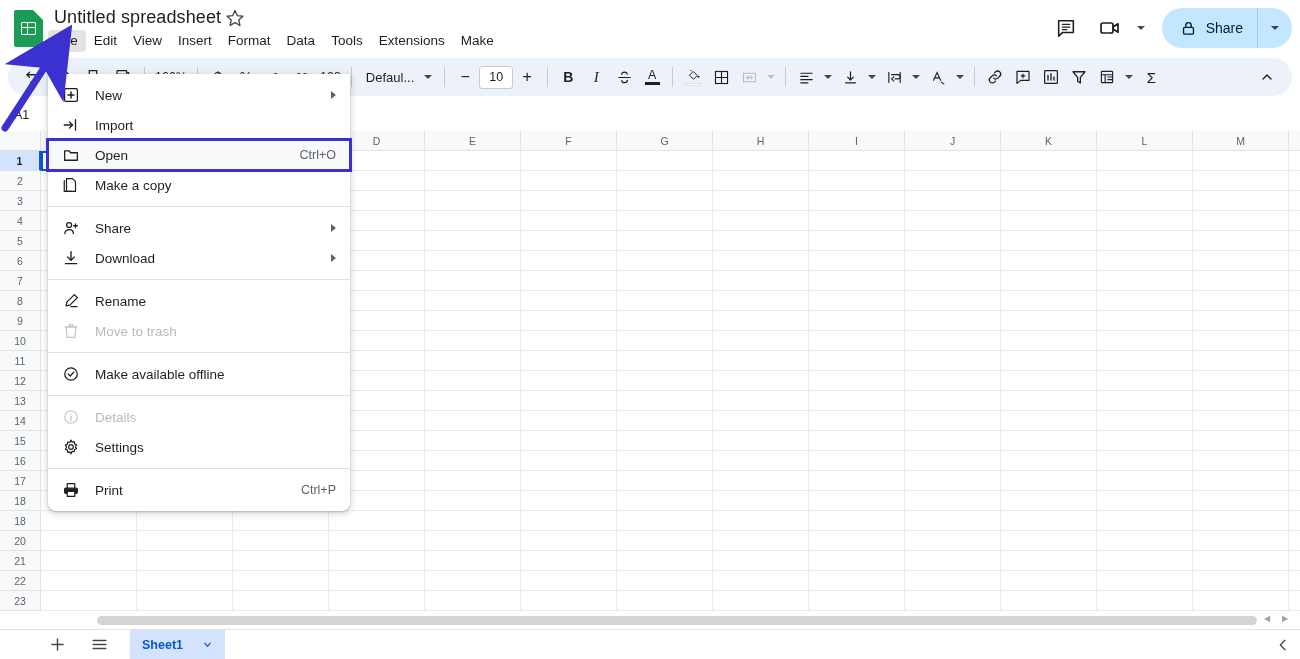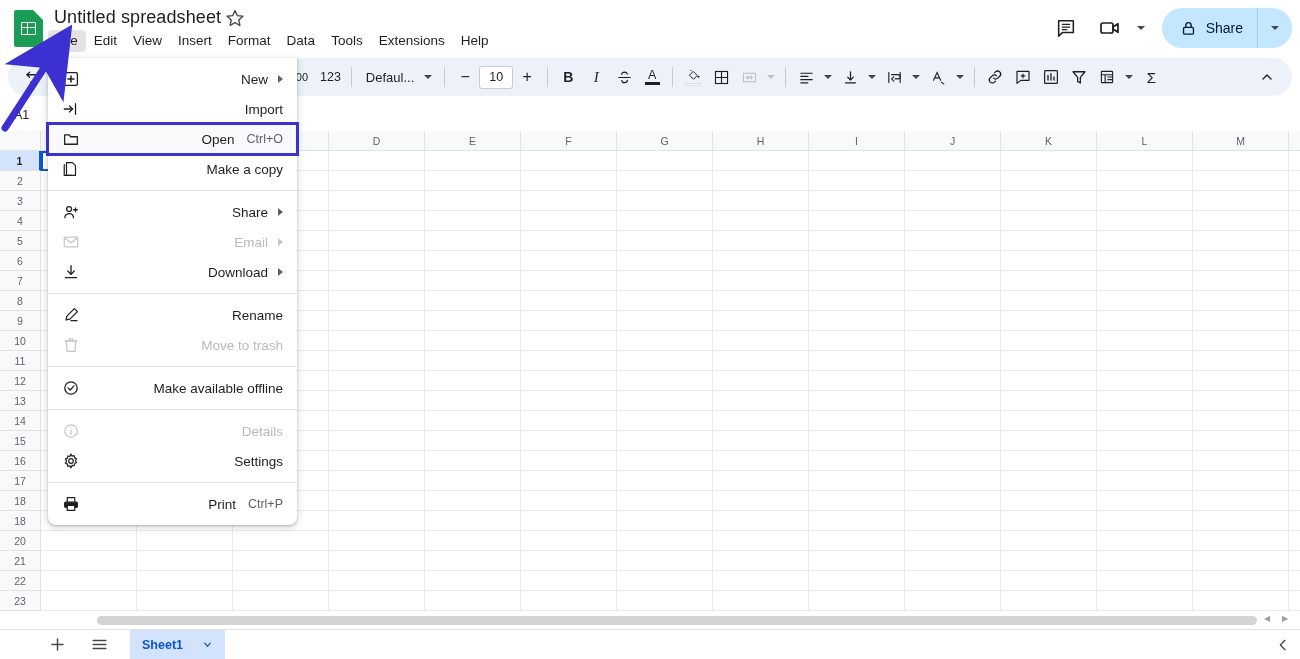--- a/index.html
+++ b/index.html
@@ -106,24 +106,24 @@
   .sheetbar { position:absolute; left:0; bottom:0; width:1300px; height:30px;
               background:#fff; border-top:1px solid #e1e3e1; display:flex; align-items:center; }
   .sb-btn { width:34px; height:30px; display:flex; align-items:center; justify-content:center;
             color:#444746; cursor:pointer; }
   .sheet-tab { height:30px; background:#d3e3fd; display:flex; align-items:center; gap:19px;
                padding:0 12px; font-size:12.5px; color:#0b57d0; font-weight:600; cursor:pointer; }
   .sb-right { margin-left:auto; width:34px; height:30px; display:flex; align-items:center;
               justify-content:center; color:#444746; cursor:pointer; }
 
   
-  .filemenu { position:absolute; left:48px; top:58px; width:249px; background:#fff;
+  .filemenu { position:absolute; left:48px; top:74px; width:302px; background:#fff;
               border-radius:0 0 8px 8px;
               box-shadow:0 2px 6px 2px rgba(60,64,67,.15), 0 1px 2px rgba(60,64,67,.3);
-              padding:6px 0 6px 0; z-index:40;text-align:right; }
+              padding:6px 0 6px 0; z-index:40; }
   .mi { height:30px; display:flex; align-items:center; padding:0 14px 0 13px;
         font-size:13.5px; color:#1f1f1f; cursor:pointer; position:relative; }
   .mi.dis { color:#b8babd; cursor:default; }
   .mi .mi-ico { width:20px; height:20px; display:flex; align-items:center; justify-content:center;
                 margin-right:14px; flex:0 0 20px; color:#1f1f1f; }
   .mi.dis .mi-ico { color:#c4c6c9; }
   .mi .mi-lbl { flex:1 1 auto; white-space:nowrap; }
   .mi .mi-acc { font-size:12.5px; color:#5f6368; margin-left:12px; }
   .mi .mi-arrow { width:0;height:0;border-top:4px solid transparent;border-bottom:4px solid transparent;
                   border-left:5px solid #5f6368; margin-left:10px; }
@@ -158,21 +158,21 @@
 
     <div class="menubar">
       <div class="menu-item active">File</div>
       <div class="menu-item">Edit</div>
       <div class="menu-item">View</div>
       <div class="menu-item">Insert</div>
       <div class="menu-item">Format</div>
       <div class="menu-item">Data</div>
       <div class="menu-item">Tools</div>
       <div class="menu-item">Extensions</div>
-      <div class="menu-item">Help</div>
+      <div class="menu-item">Make</div>
     </div>
 
     <div class="hdr-right">
       <div class="icon-btn">
         <svg width="22" height="22" viewBox="0 0 24 24" fill="none" stroke="#1f1f1f" stroke-width="1.7">
           <path d="M4 4h16v13H8l-4 4z" stroke-linejoin="round"></path>
           <path d="M7.5 8h9M7.5 11h9M7.5 13.8h6" stroke-width="1.4"></path>
         </svg>
       </div>
       <div class="meet-wrap">
@@ -868,30 +868,20 @@
         <span class="mi-ico">
           <svg width="18" height="18" viewBox="0 0 24 24" fill="none" stroke="currentColor" stroke-width="1.7" stroke-linecap="round">
             <circle cx="9.5" cy="8" r="3.3"></circle>
             <path d="M3.8 19.5c0-3.2 2.6-5.3 5.7-5.3s5.7 2.1 5.7 5.3"></path>
             <path d="M18 6.5v5M15.5 9h5"></path>
           </svg>
         </span>
         <span class="mi-lbl">Share</span>
         <span class="mi-arrow"></span>
       </div>
-      <div class="mi dis">
-        <span class="mi-ico">
-          <svg width="18" height="18" viewBox="0 0 24 24" fill="none" stroke="currentColor" stroke-width="1.7" stroke-linejoin="round">
-            <rect x="3" y="5.5" width="18" height="13" rx="1.5"></rect>
-            <polyline points="3.5,6.5 12,13 20.5,6.5"></polyline>
-          </svg>
-        </span>
-        <span class="mi-lbl">Email</span>
-        <span class="mi-arrow"></span>
-      </div>
       <div class="mi">
         <span class="mi-ico">
           <svg width="18" height="18" viewBox="0 0 24 24" fill="none" stroke="currentColor" stroke-width="1.8" stroke-linecap="round" stroke-linejoin="round">
             <path d="M12 3.5v11"></path>
             <polyline points="7.5,10.5 12,15 16.5,10.5"></polyline>
             <path d="M4.5 19.5h15"></path>
           </svg>
         </span>
         <span class="mi-lbl">Download</span>
         <span class="mi-arrow"></span>

